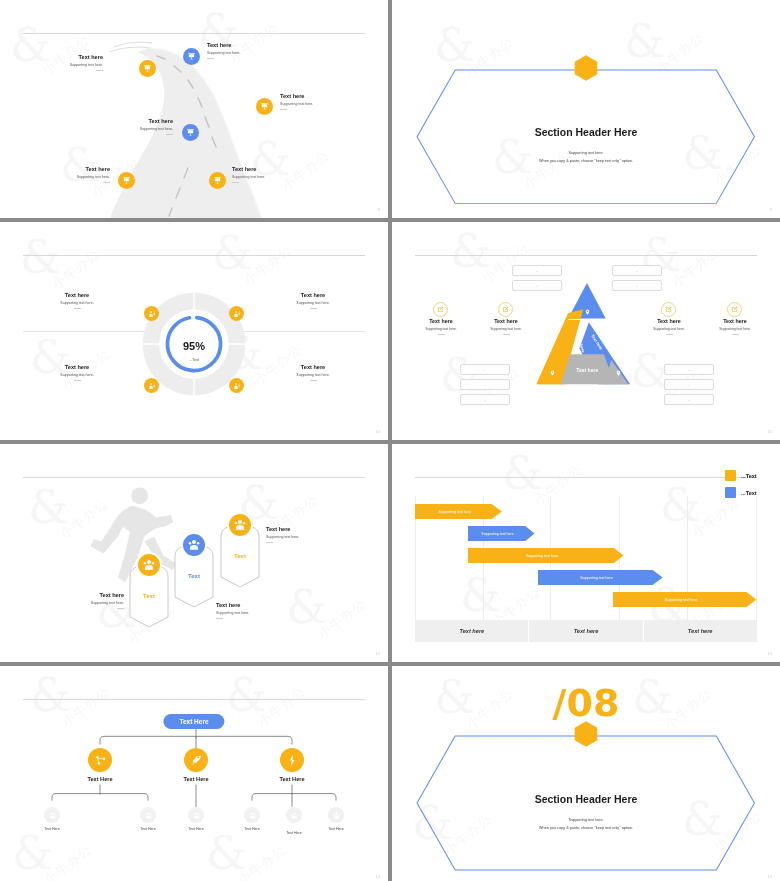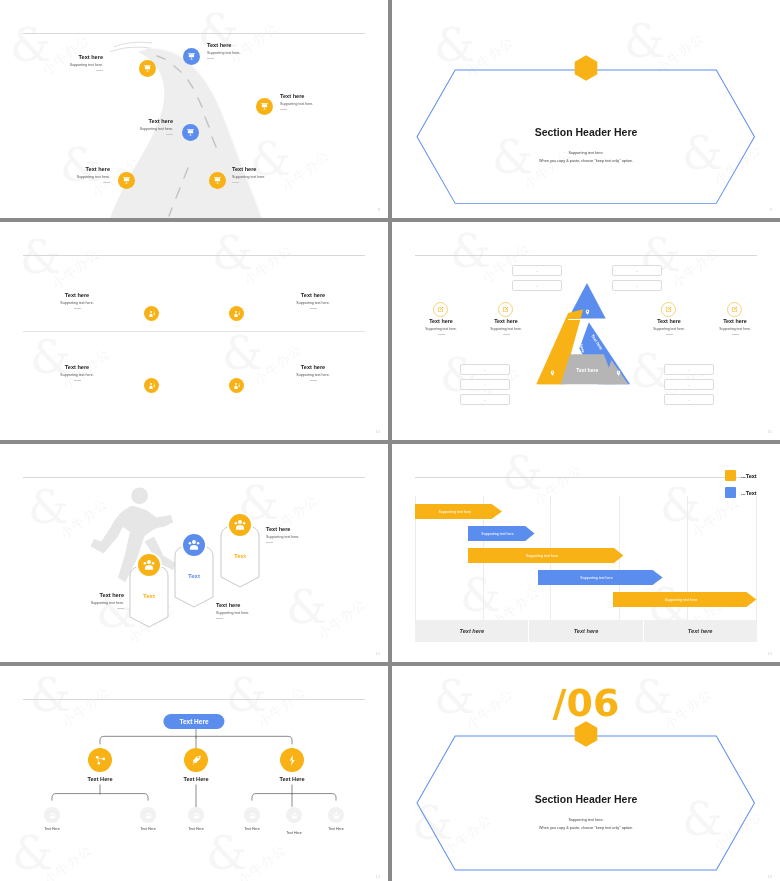--- a/index.html
+++ b/index.html
@@ -343,20 +343,32 @@
       <span class="big" style="left:212px;top:4px;">&amp;</span>
       <span class="cn" style="left:240px;top:34px;">小牛办公</span>
       <span class="big" style="left:30px;top:108px;">&amp;</span>
       <span class="cn" style="left:58px;top:138px;">小牛办公</span>
       <span class="big" style="left:222px;top:104px;">&amp;</span>
       <span class="cn" style="left:250px;top:134px;">小牛办公</span>
     </div>
     <div class="toprule"></div>
     <div class="hrule" style="top:50%;"></div>
 
+    <div class="donut-center">
+      <svg viewBox="0 0 120 120">
+        <circle cx="60" cy="60" r="56" fill="#ededed"></circle>
+        <path d="M60 4 L60 116" stroke="#fff" stroke-width="1.6"></path>
+        <path d="M4 60 L116 60" stroke="#fff" stroke-width="1.6"></path>
+        <circle cx="60" cy="60" r="38" fill="#ffffff"></circle>
+        <circle cx="60" cy="60" r="29" fill="none" stroke="#f4f4f4" stroke-width="4"></circle>
+        <circle cx="60" cy="60" r="29" fill="none" stroke="#5B8DEF" stroke-width="4" stroke-linecap="round" stroke-dasharray="173 9" transform="rotate(-84 60 60)"></circle>
+      </svg>
+      <div class="pct">95%</div>
+      <div class="pct-sub">...Text</div>
+    </div>
 
     <div class="ring-icon" style="left:144px;top:84px;">
       <svg viewBox="0 0 24 24">
           <circle cx="9" cy="6" r="3"></circle>
           <path d="M4 21v-5c0-3 2.5-5 5-5s5 2 5 5v5zM17 5h4v2h-4zm0 4h4v2h-4zm0 4h4v2h-4z"></path>
         </svg>
     </div>
     <div class="ring-icon" style="left:229px;top:84px;">
       <svg viewBox="0 0 24 24">
           <circle cx="9" cy="6" r="3"></circle>
@@ -805,21 +817,21 @@
       <span class="big" style="left:42px;top:4px;">&amp;</span>
       <span class="cn" style="left:70px;top:34px;">小牛办公</span>
       <span class="big" style="left:240px;top:4px;">&amp;</span>
       <span class="cn" style="left:268px;top:34px;">小牛办公</span>
       <span class="big" style="left:20px;top:130px;">&amp;</span>
       <span class="cn" style="left:48px;top:160px;">小牛办公</span>
       <span class="big" style="left:290px;top:126px;">&amp;</span>
       <span class="cn" style="left:318px;top:156px;">小牛办公</span>
     </div>
 
-    <div class="sec-num">/06</div>
+    <div class="sec-num">/08</div>
 
     <div class="hexwrap">
       <svg viewBox="0 0 340 140" preserveAspectRatio="none">
         <polygon points="40,2 300,2 338,70 300,138 40,138 2,70" fill="none" stroke="#5B8DEF" stroke-width="1"></polygon>
       </svg>
     </div>
     <div class="hexbadge">
       <svg viewBox="0 0 34 38">
         <polygon points="17,1 33,10 33,28 17,37 1,28 1,10" fill="#F9B216"></polygon>
       </svg>

